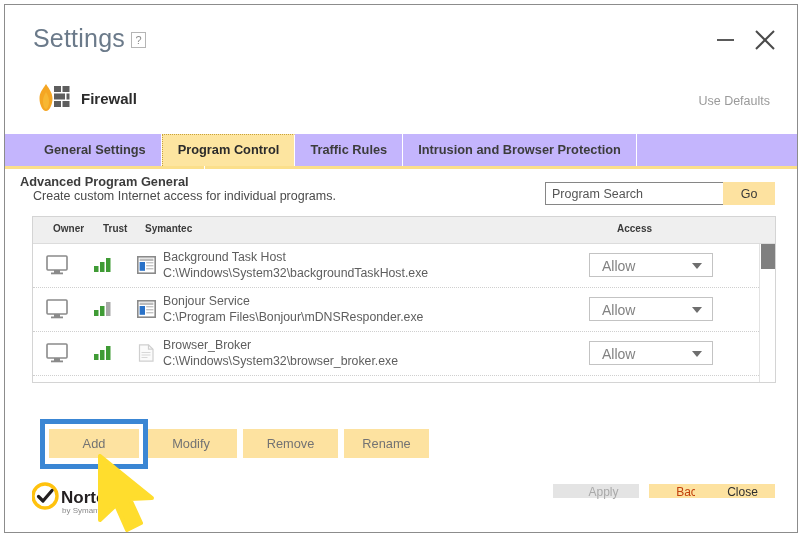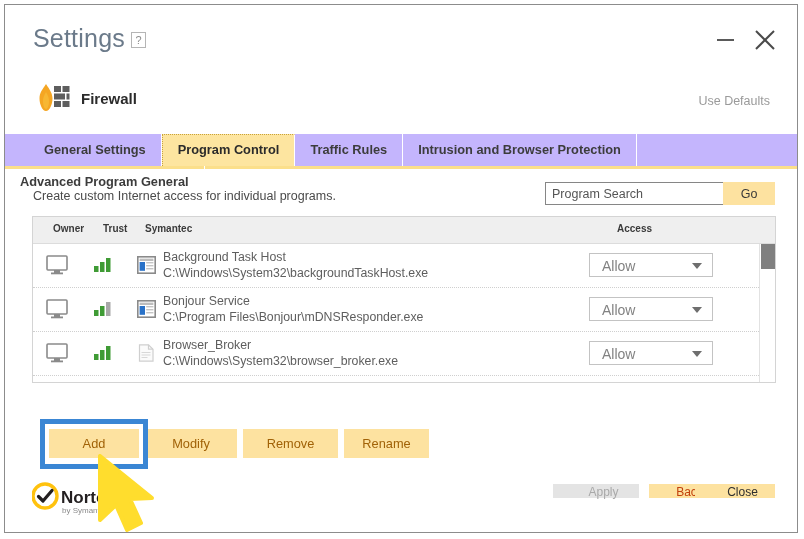--- a/index.html
+++ b/index.html
@@ -273,21 +273,21 @@
   
   .action-row { position: absolute; left: 0; top: 256px; width: 100%; height: 40px; }
   .act-btn {
     position: absolute;
     top: 4px;
     height: 29px;
     background: #fde2a0;
     border: none;
     font-family: "Liberation Sans", sans-serif;
     font-size: 12.8px;
-    color: #a16207;
+    color: #737373;
     cursor: pointer;
   }
   .btn-add    { left: 44px;  width: 90px; }
   .btn-modify { left: 140px; width: 92px; }
   .btn-remove { left: 238px; width: 95px; }
   .btn-rename { left: 339px; width: 85px; }
   .focus-ring {
     position: absolute;
     left: 35px;
     top: -6px;

